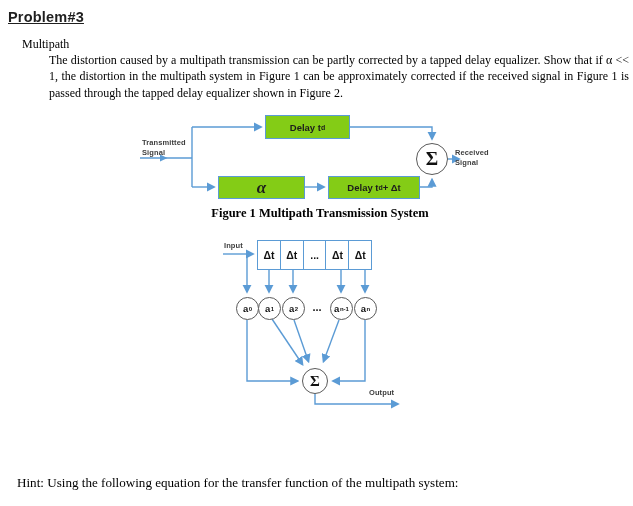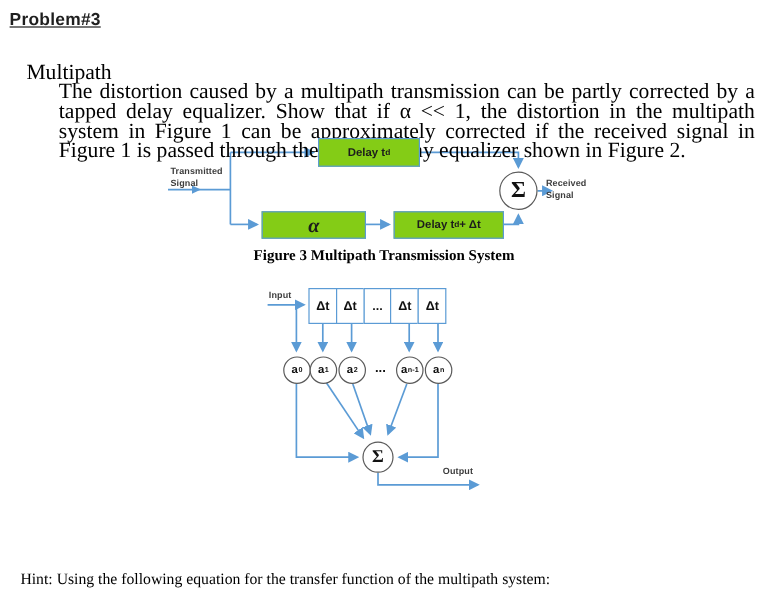--- a/index.html
+++ b/index.html
@@ -4,21 +4,21 @@
 <style>
   html,body { margin:0; padding:0; background:#fff; }
   .page { position:relative; width:633px; height:506px; background:#ffffff;
           font-family:"Liberation Serif", serif; color:#000; overflow:hidden; }
   .abs { position:absolute; }
 
   .title { left:8px; top:9px; font-family:"Liberation Sans", sans-serif;
            font-size:14.5px; font-weight:600; color:#1f1f1f;
            text-decoration:underline; letter-spacing:.2px; }
 
-  .para { left:13px; top:52px; width:616px; font-size:18px; line-height:16.2px; }
+  .para { left:13px; top:36px; width:616px; font-size:12px; line-height:16.2px; }
   .para-heading { margin-left:9px; }
   .para-body { text-align:justify;margin-left:36px; }
 
   .diag-label { font-family:"Liberation Sans", sans-serif; font-size:7.5px;
                 font-weight:bold; color:#3d3d3d; line-height:1.35;
                 white-space:pre-line; letter-spacing:.1px; }
 
   .bluebox { border:1.3px solid #5B9BD5; background:#84cc16; box-sizing:border-box;
              display:flex; align-items:center; justify-content:center;
              font-family:"Liberation Sans", sans-serif; font-weight:bold; color:#1c1c1c; }
@@ -126,21 +126,21 @@
       <span> + Δt</span>
   </div>
 
   <div class="abs sigma-circle" id="sigma1">
     <span>Σ</span>
   </div>
 
   <div class="abs diag-label" style="left:455px; top:136px;margin-top:12px;">Received
 Signal</div>
 
-  <div class="abs caption" id="cap1">Figure 3 Multipath Transmission System</div>
+  <div class="abs caption" id="cap1">Figure 1 Multipath Transmission System</div>
 
   <div class="abs diag-label" style="left:224px; top:241px;">Input</div>
 
   <div class="abs delay-row">
     <div class="delay-cell">Δt</div>
     <div class="delay-cell">Δt</div>
     <div class="delay-cell">...</div>
     <div class="delay-cell">Δt</div>
     <div class="delay-cell">Δt</div>
   </div>

